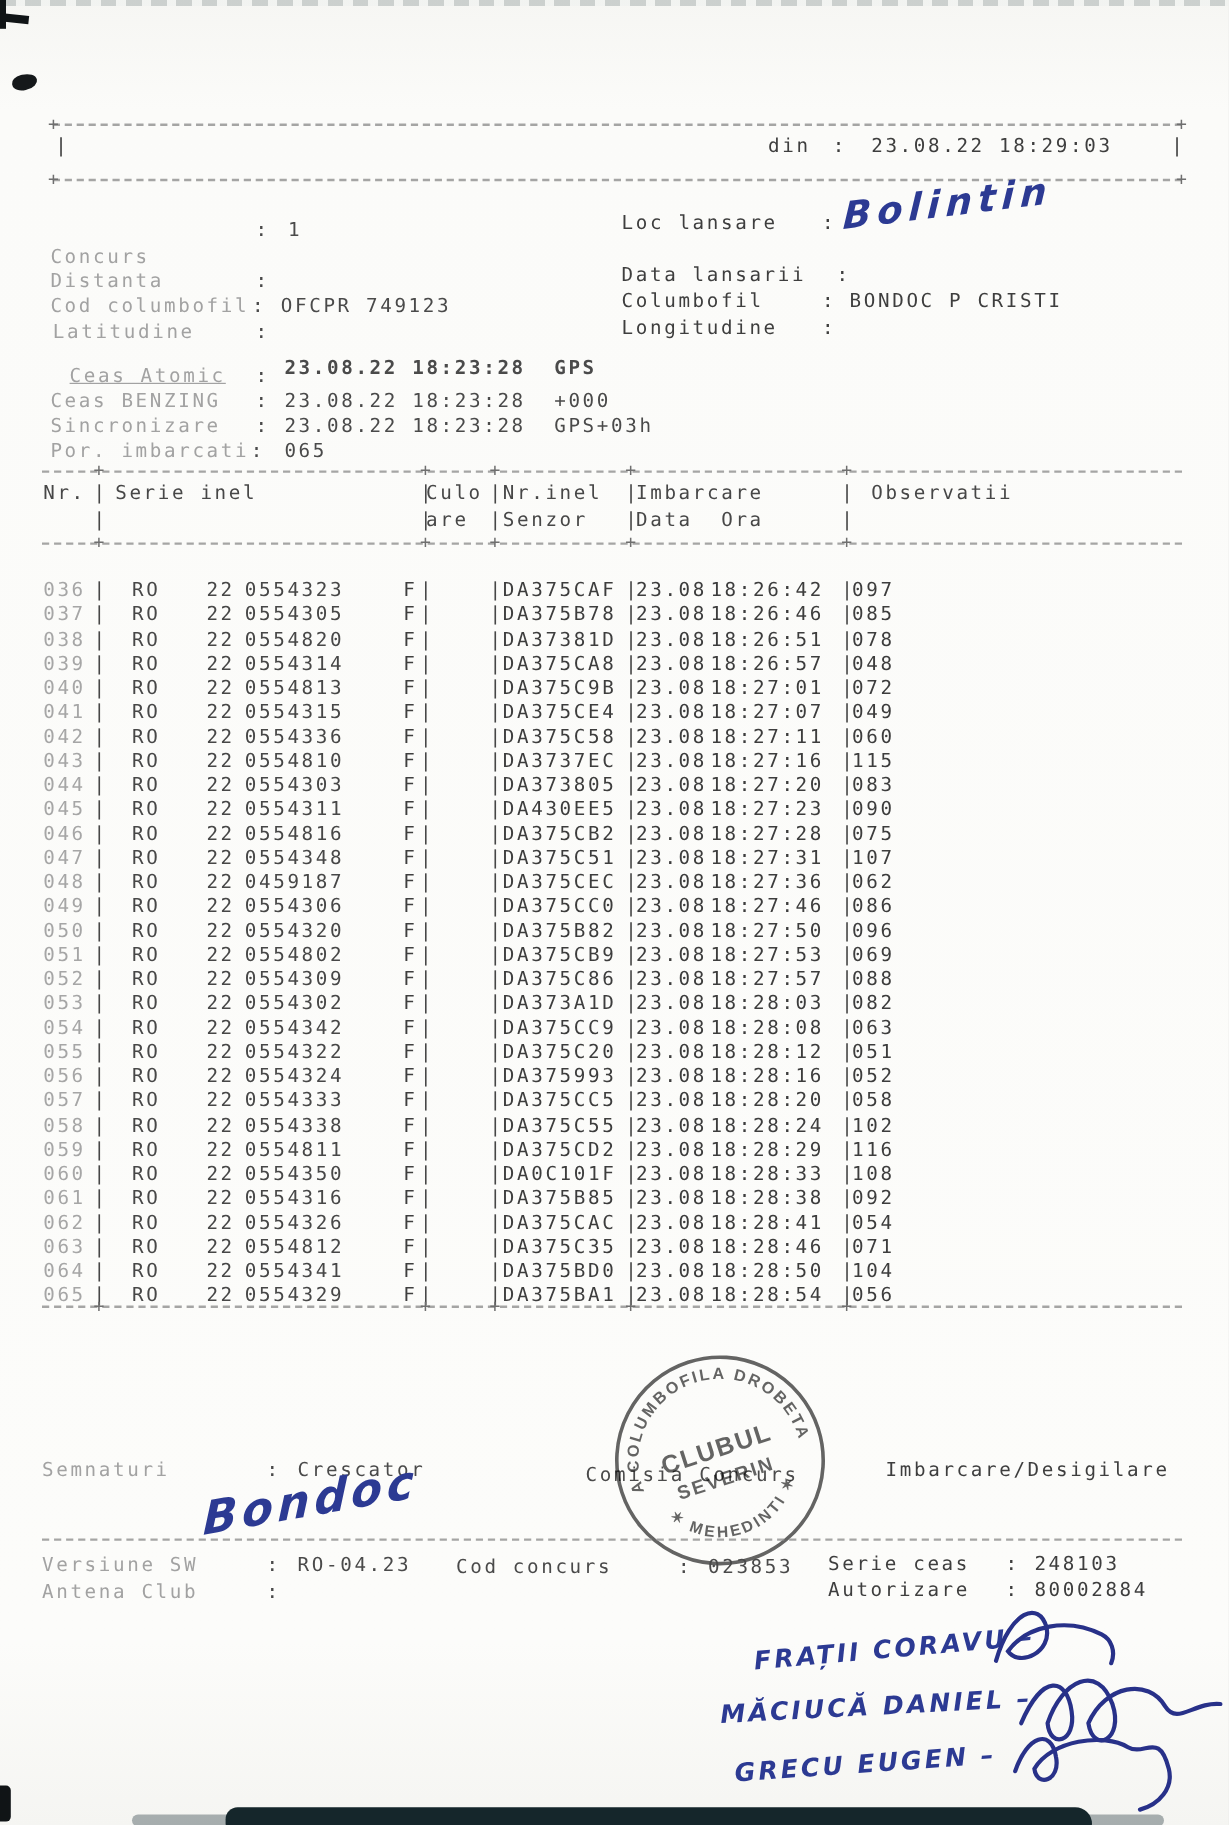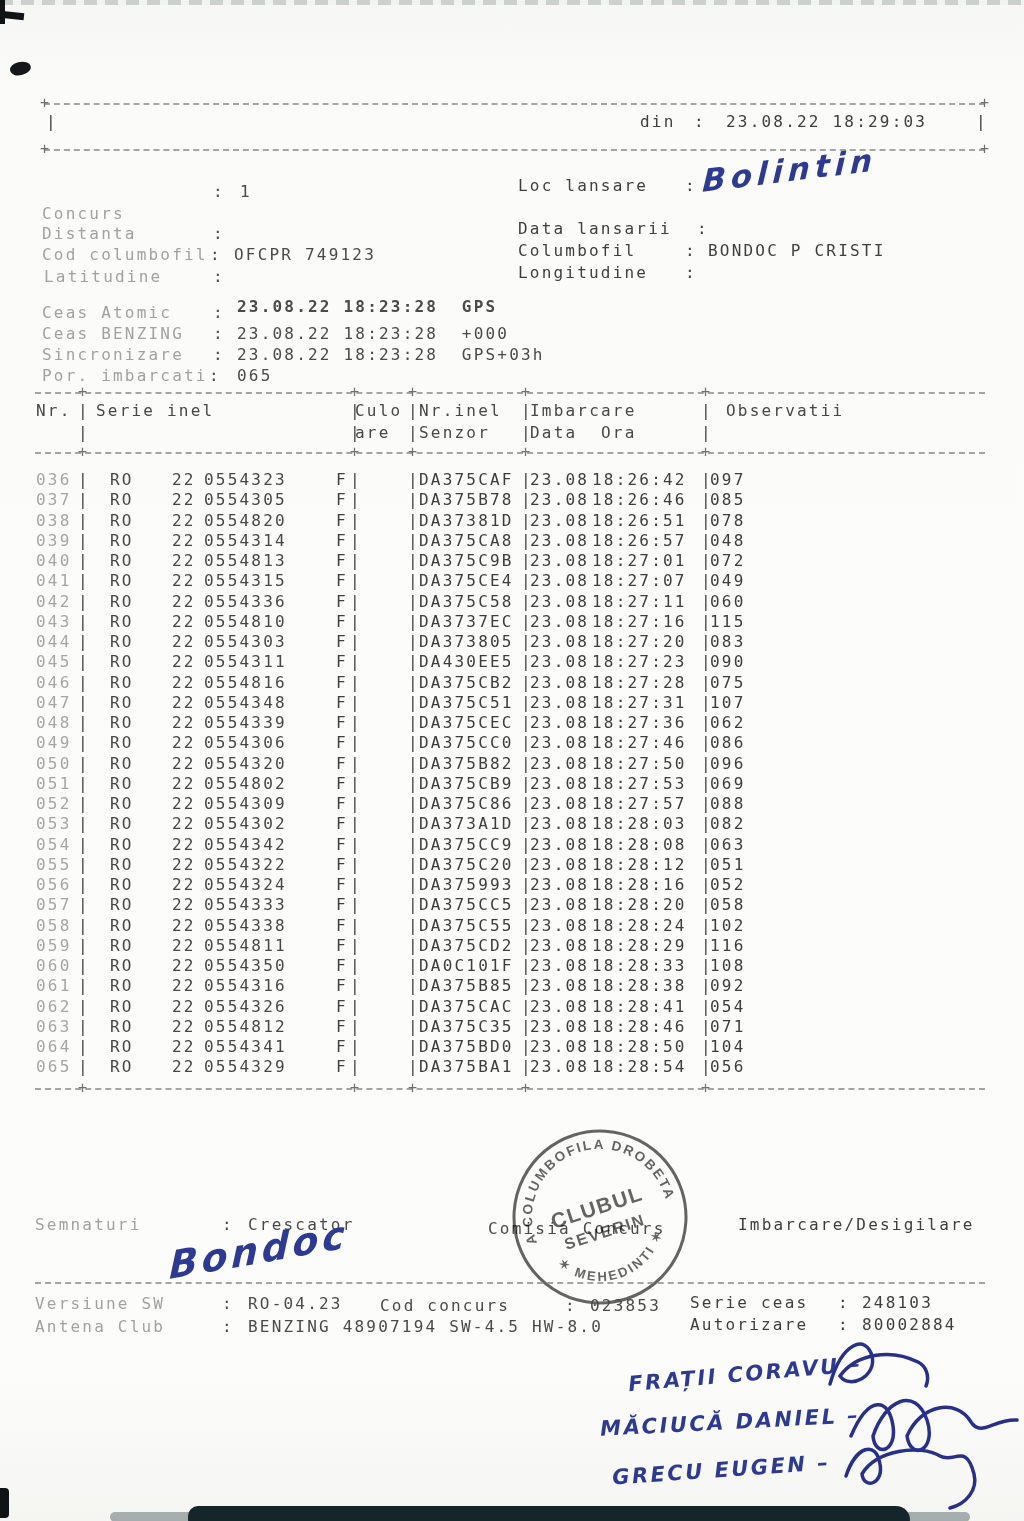--- a/index.html
+++ b/index.html
@@ -7,21 +7,21 @@
     background:linear-gradient(180deg,#f6f6f3 0%,#fbfbf9 6%,#fcfcfa 90%,#f5f5f2 100%);
     font-family:"DejaVu Sans Mono",monospace;}
   .typed{position:absolute;font-family:"DejaVu Sans Mono",monospace;font-size:16px;
     letter-spacing:2.2px;color:#4a4a4a;white-space:pre;line-height:20px;}
   .faded{color:#a2a2a2;}
   .dark{color:#3e3e3e;}
   .dashwrap{position:absolute;height:0;}
   .dashline{position:absolute;left:0;top:0;width:100%;border-top:2px dashed #8d8d8d;opacity:.78;}
   .plus{position:absolute;top:-9px;font-family:"DejaVu Sans Mono",monospace;font-size:15px;color:#6f6f6f;}
   .vbar{color:#606060;}
-  #table-body{position:absolute;left:0;top:470px;width:1024px;text-decoration:underline;}
+  #table-body{position:absolute;left:0;top:482px;width:1024px;text-decoration:underline;}
   .trow{position:relative;height:20.25px;}
   .trow span, .thead span{position:absolute;top:0;font-family:"DejaVu Sans Mono",monospace;
     font-size:16px;letter-spacing:2.2px;line-height:20.25px;white-space:pre;color:#474747;}
   .c-nr{left:36px;color:#a6a6a6 !important;}
   .b1{left:78px;} .b2{left:350px;} .b3{left:408px;} .b4{left:521px;} .b5{left:701px;}
   .c-country{left:110px;} .c-year{left:172px;} .c-ring{left:204px;} .c-sex{left:336px;color:#3f3f3f !important;}
   .c-senzor{left:419px;color:#3d3d3d !important;} .c-data{left:530px;color:#3d3d3d !important;}
   .c-ora{left:592px;color:#3d3d3d !important;} .c-obs{left:710px;color:#3d3d3d !important;}
   .thead{position:absolute;left:0;width:1024px;height:22px;}
   .hand{position:absolute;font-family:"DejaVu Sans",sans-serif;font-style:italic;color:#2c3a93;}
@@ -87,21 +87,21 @@
   <span class="typed dark" style="left:518px;top:219px;">Data lansarii</span>
   <span class="typed dark" style="left:697px;top:219px;">:</span>
 
   <span class="typed dark" style="left:518px;top:241px;">Columbofil</span>
   <span class="typed dark" style="left:685px;top:241px;">:</span>
   <span class="typed dark" style="left:708px;top:241px;">BONDOC P CRISTI</span>
 
   <span class="typed dark" style="left:518px;top:263px;">Longitudine</span>
   <span class="typed dark" style="left:685px;top:263px;">:</span>
 
-  <span class="typed faded" style="left:42px;top:303px;">Ceas Atomic</span>
+  <span class="typed faded" style="left:58px;top:303px;text-decoration:underline;">Ceas Atomic</span>
   <span class="typed" style="left:213px;top:303px;">:</span>
   <span class="typed" style="left:237px;top:297px;font-weight:bold;">23.08.22 18:23:28  GPS</span>
 
   <span class="typed faded" style="left:42px;top:324px;">Ceas BENZING</span>
   <span class="typed" style="left:213px;top:324px;">:</span>
   <span class="typed" style="left:237px;top:324px;">23.08.22 18:23:28  +000</span>
 
   <span class="typed faded" style="left:42px;top:345px;">Sincronizare</span>
   <span class="typed" style="left:213px;top:345px;">:</span>
   <span class="typed" style="left:237px;top:345px;">23.08.22 18:23:28  GPS+03h</span>
@@ -343,21 +343,21 @@
       <span class="c-data">23.08</span>
       <span class="c-ora">18:27:31</span>
       <span class="vbar b5">|</span>
       <span class="c-obs">107</span>
     </div>
       <div class="trow">
       <span class="c-nr">048</span>
       <span class="vbar b1">|</span>
       <span class="c-country">RO</span>
       <span class="c-year">22</span>
-      <span class="c-ring">0554339</span>
+      <span class="c-ring">0459187</span>
       <span class="c-sex">F</span>
       <span class="vbar b2">|</span>
       <span class="vbar b3">|</span>
       <span class="c-senzor">DA375CEC</span>
       <span class="vbar b4">|</span>
       <span class="c-data">23.08</span>
       <span class="c-ora">18:27:36</span>
       <span class="vbar b5">|</span>
       <span class="c-obs">062</span>
     </div>
@@ -677,21 +677,20 @@
   <span class="typed" style="left:248px;top:1294px;">RO-04.23</span>
   <span class="typed" style="left:380px;top:1296px;">Cod concurs</span>
   <span class="typed" style="left:565px;top:1296px;">:</span>
   <span class="typed" style="left:590px;top:1296px;text-align:right;">023853</span>
   <span class="typed dark" style="left:690px;top:1293px;">Serie ceas</span>
   <span class="typed dark" style="left:838px;top:1293px;">:</span>
   <span class="typed dark" style="left:862px;top:1293px;">248103</span>
 
   <span class="typed faded" style="left:35px;top:1317px;">Antena Club</span>
   <span class="typed" style="left:222px;top:1317px;">:</span>
-  <span class="typed" style="left:248px;top:1317px;">BENZING 48907194 SW-4.5 HW-8.0</span>
   <span class="typed dark" style="left:690px;top:1315px;">Autorizare</span>
   <span class="typed dark" style="left:838px;top:1315px;">:</span>
   <span class="typed dark" style="left:862px;top:1315px;">80002884</span>
 
 
   <div class="hand hand-name" style="left:628px;top:1362px;transform:rotate(-5deg);">FRAȚII CORAVU –</div>
   <svg class="sigpath" style="left:822px;top:1332px;" width="115" height="72" viewBox="0 0 115 72">
     <path d="M8,52 C20,10 44,2 50,24 C55,44 28,58 18,44 C34,22 68,16 96,30 C104,34 108,44 104,54" fill="none" stroke="#283189" stroke-width="3.5" stroke-linecap="round"></path>
   </svg>
 

